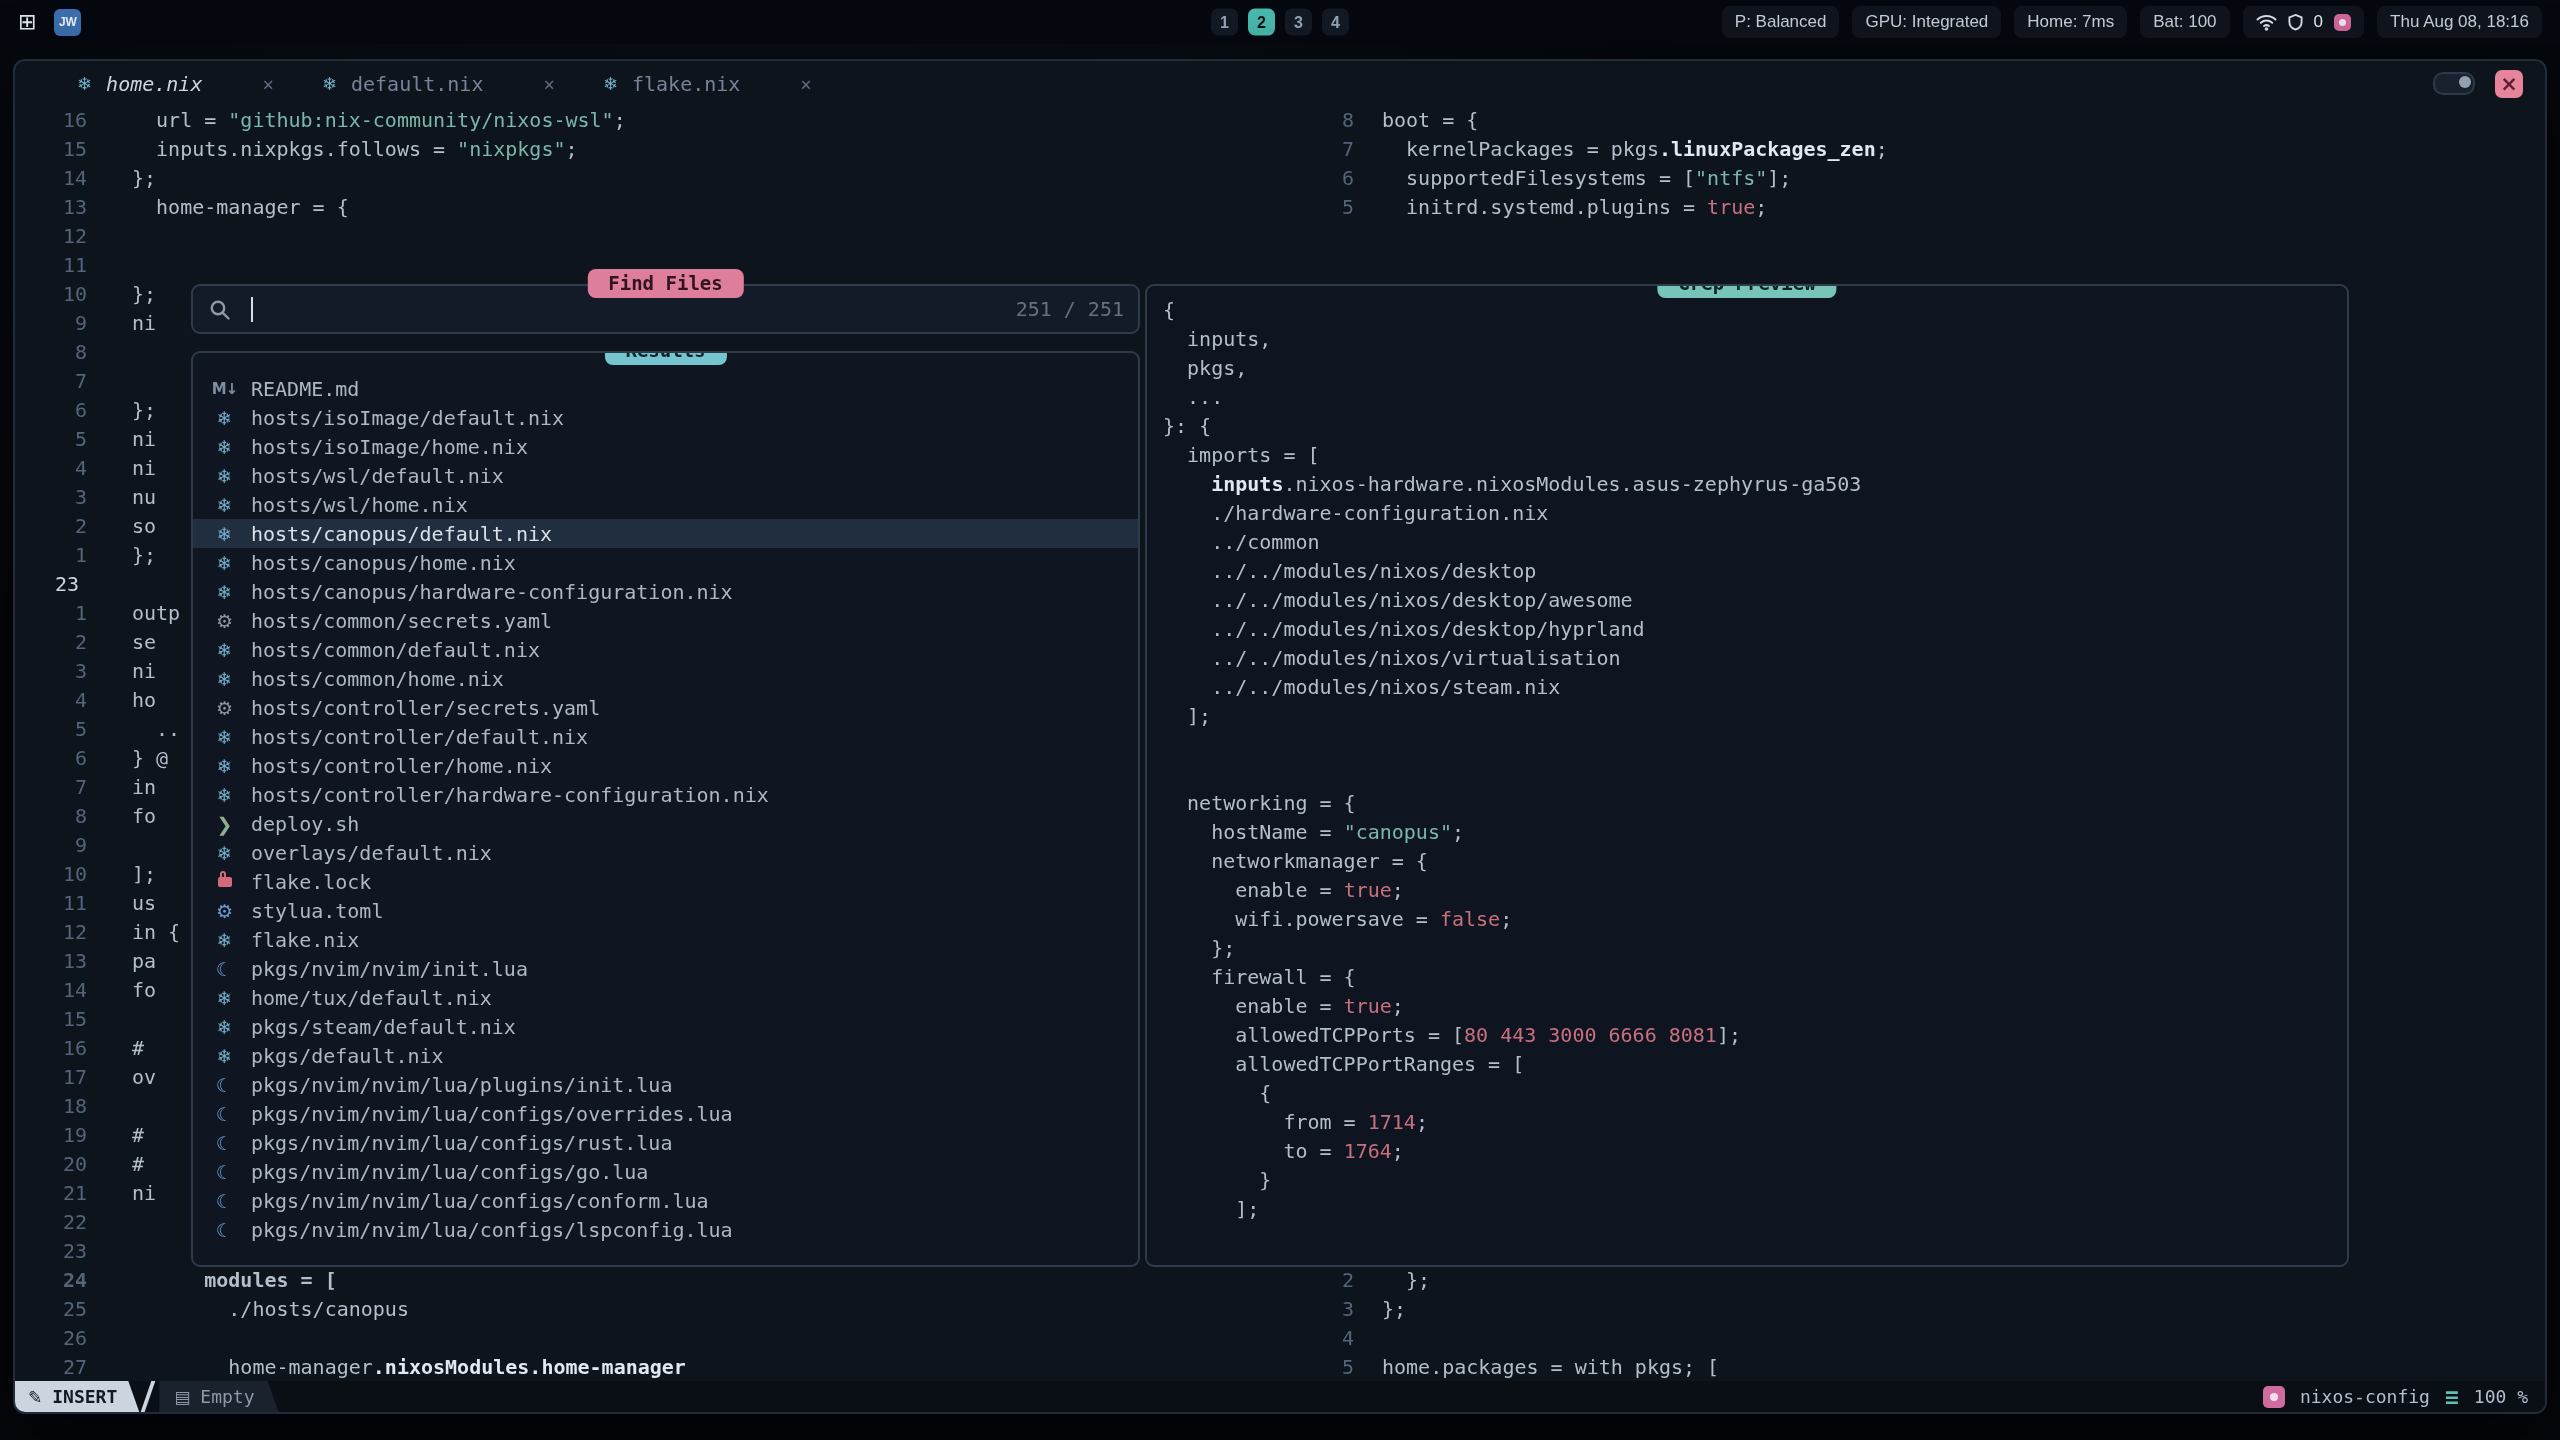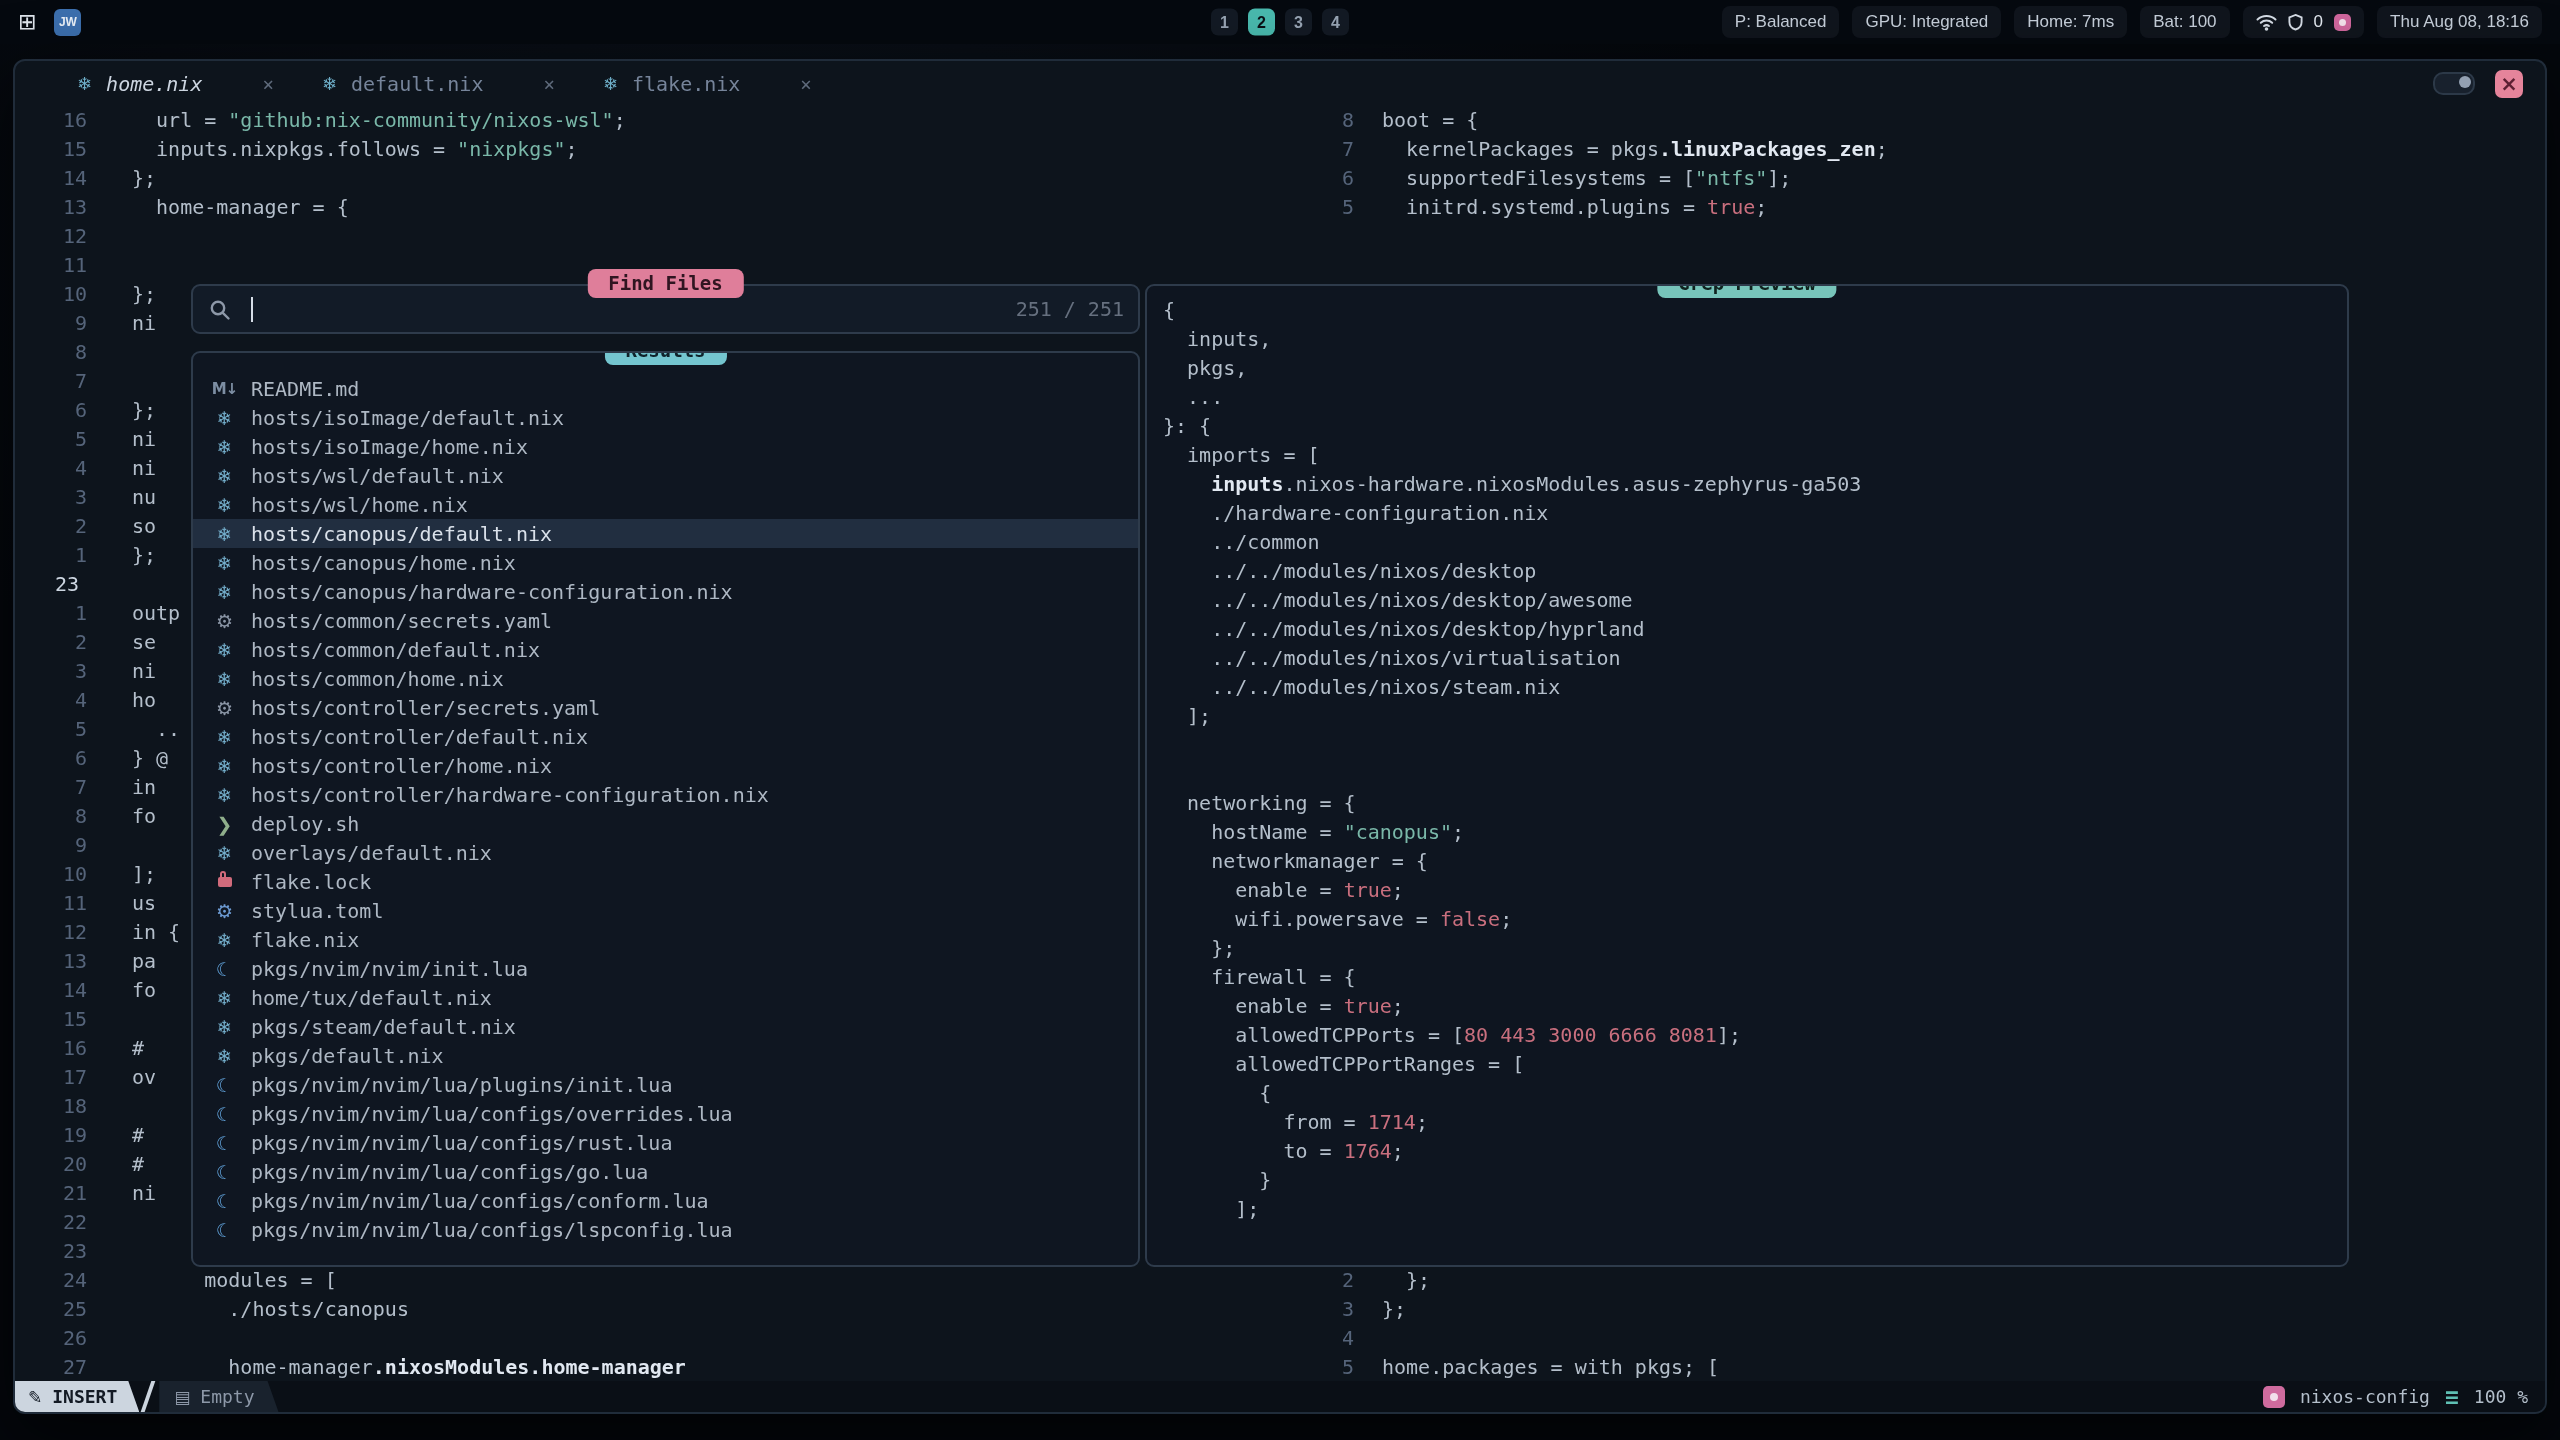--- a/index.html
+++ b/index.html
@@ -324,21 +324,21 @@
             <span class="code"><span class="c-p">ni</span></span>
           </div>
           <div class="erow" style="top: 1102px;">
             <span class="lnum">22</span>
             <span class="code"></span>
           </div>
           <div class="erow" style="top: 1131px;">
             <span class="lnum">23</span>
             <span class="code"><span class="c-p">      specialArgs = {inherit inputs outputs username;};</span></span>
           </div>
-          <div class="erow" style="top: 1160px;">
+          <div class="erow" style="top: 1160px; font-weight: bold;">
             <span class="lnum">24</span>
             <span class="code"><span class="c-p">      modules = [</span></span>
           </div>
           <div class="erow" style="top: 1189px;">
             <span class="lnum">25</span>
             <span class="code"><span class="c-p">        ./hosts/canopus</span></span>
           </div>
           <div class="erow" style="top: 1218px;">
             <span class="lnum">26</span>
             <span class="code"></span>

